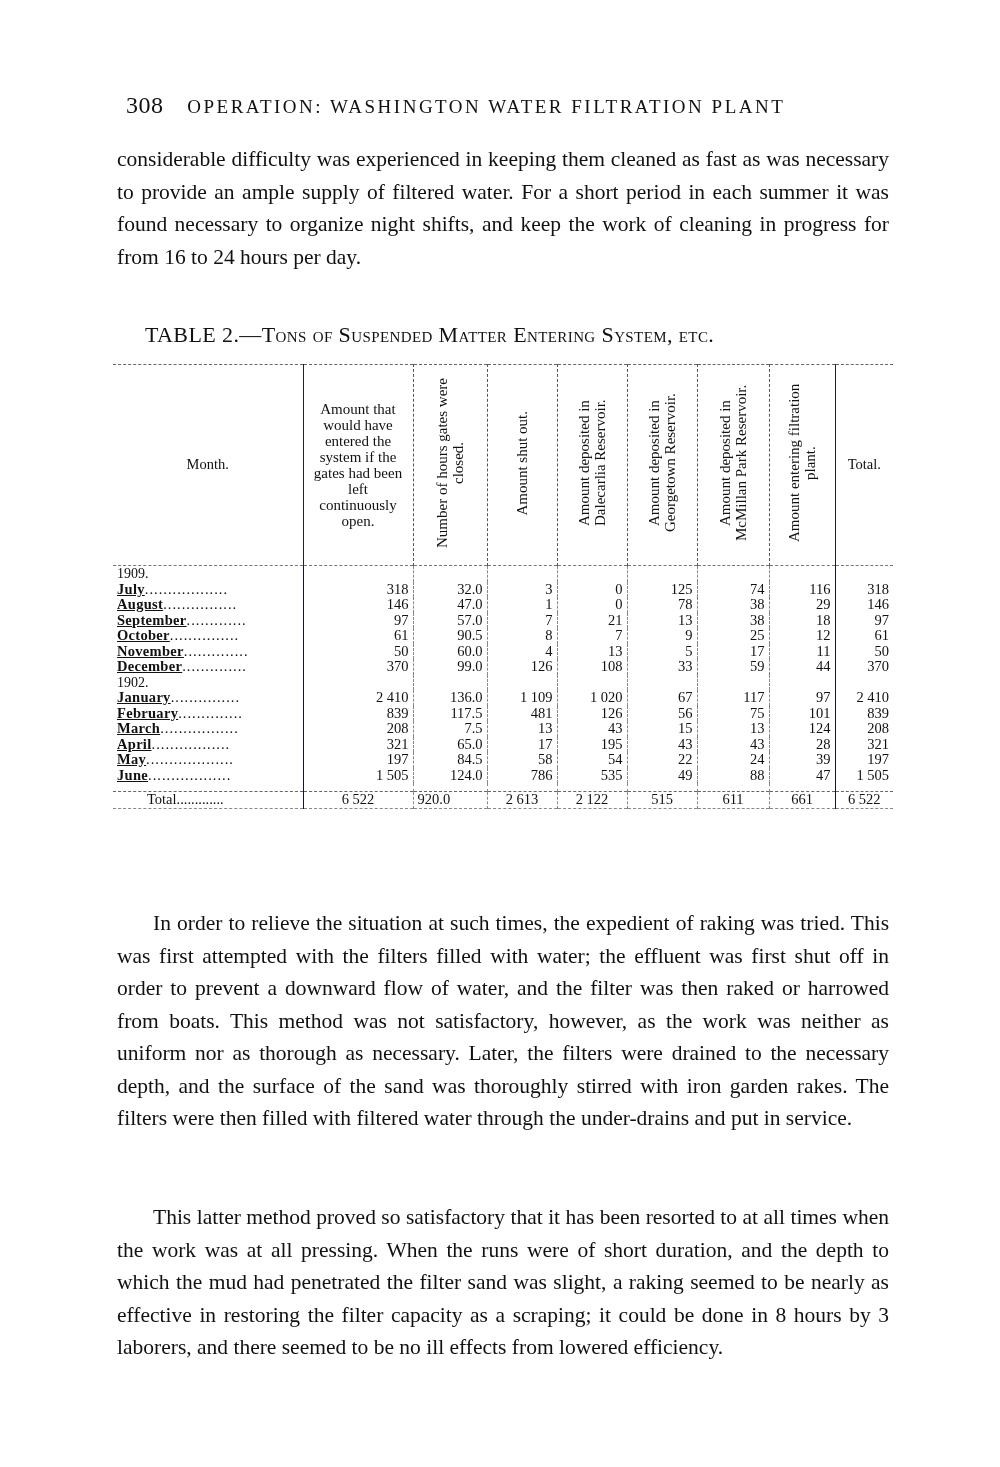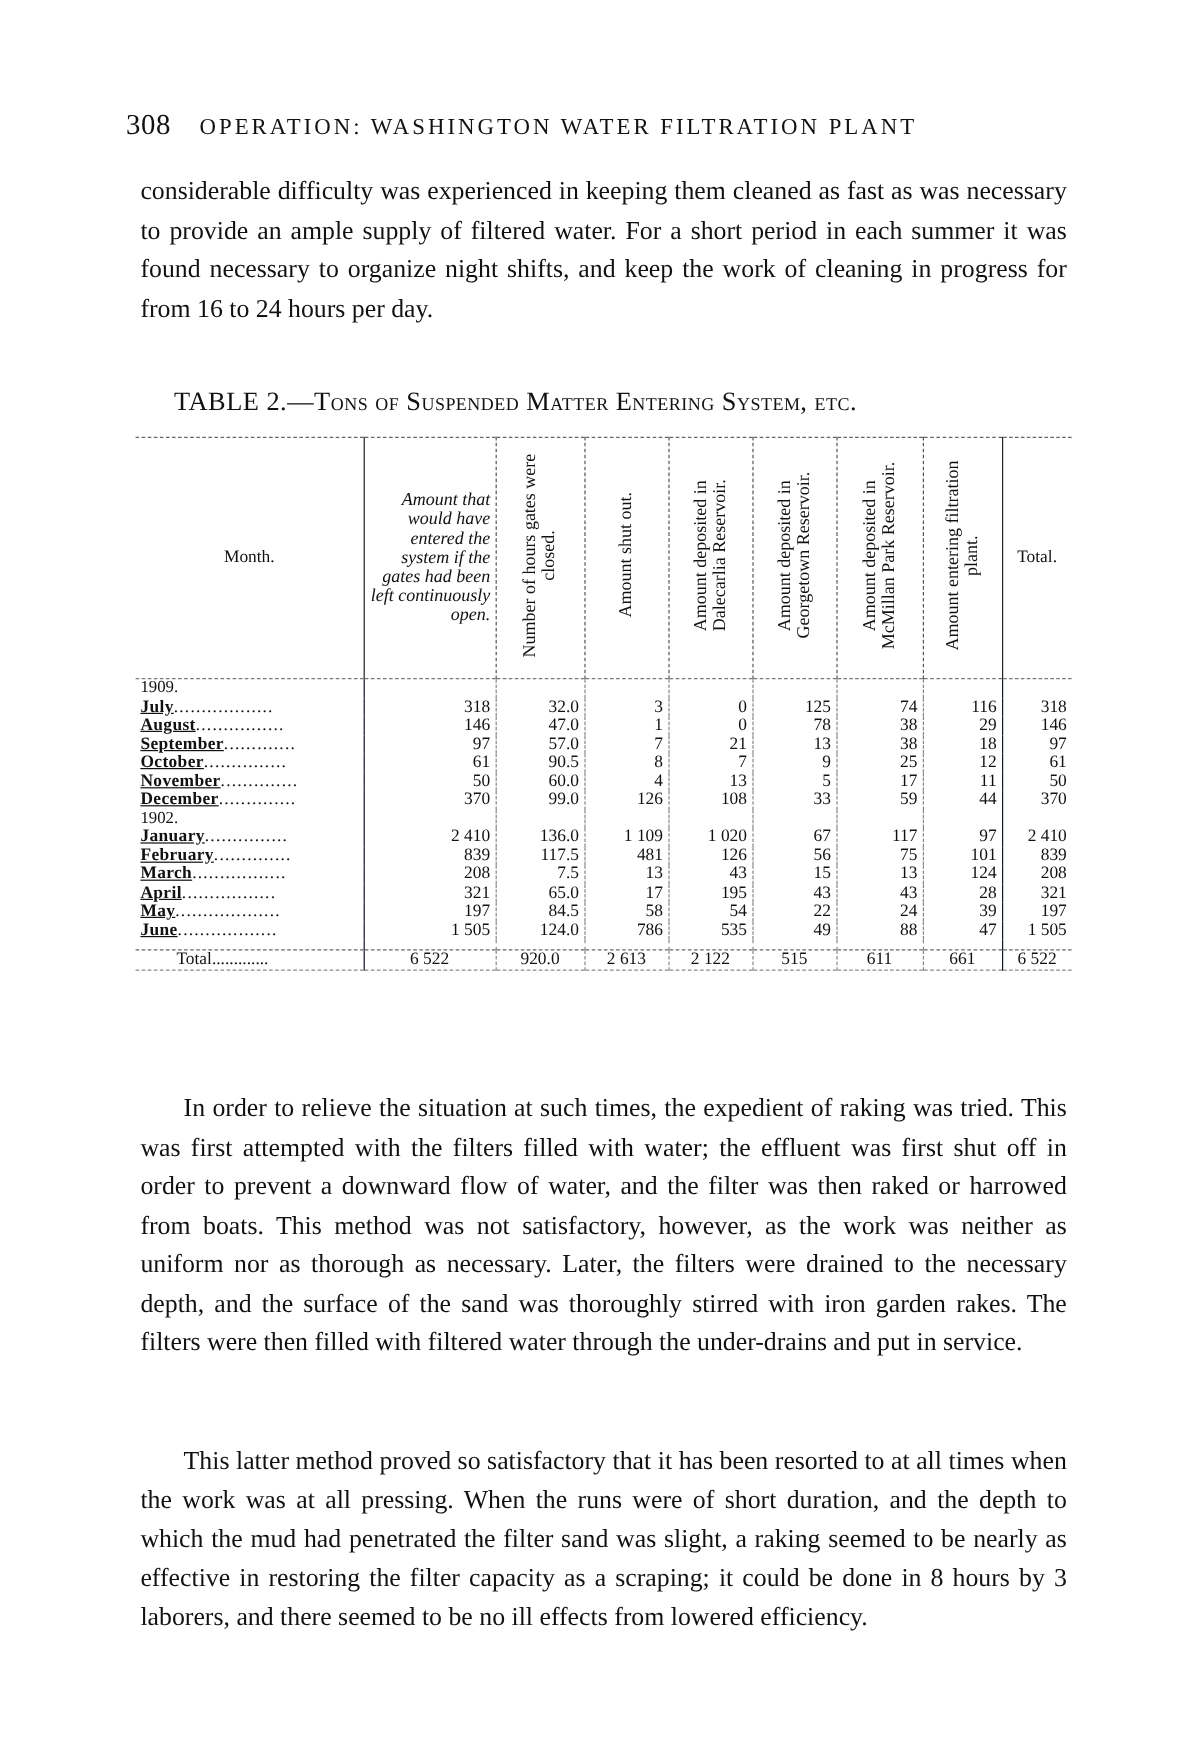--- a/index.html
+++ b/index.html
@@ -1,37 +1,37 @@
 <!DOCTYPE html>
 <html><head>
 <meta charset="utf-8">
 <style>
   html, body { margin: 0; padding: 0; background: #ffffff; }
   body { width: 1000px; height: 1467px; position: relative; overflow: hidden; color: #111; font-family: "Liberation Serif", "DejaVu Serif", serif; }
-  .running-head { position: absolute; left: 105px; top: 92px; width: 780px; font-size: 21px; letter-spacing: 0.5px; }
+  .running-head { position: absolute; left: 126px; top: 92px; width: 780px; font-size: 21px; letter-spacing: 0.5px; }
   .running-head .pgnum { font-size: 24px; margin-right: 18px; }
   .running-head .title { font-variant: small-caps; font-size: 19px; letter-spacing: 2.5px; }
   .body-text { position: absolute; left: 117px; width: 772px; font-size: 21.5px; line-height: 32.5px; text-align: justify; }
   .body-text p { margin: 0; }
   .indent { text-indent: 36px; }
   #para1 { top: 143px; }
   .table-caption { position: absolute; left: 145px; top: 322px; font-size: 22px; letter-spacing: 0.4px; }
   .table-caption .sc { font-variant: small-caps; }
   .table-wrap { position: absolute; left: 113px; top: 364px; width: 780px; }
   table.data { border-collapse: collapse; width: 100%; font-family: "Liberation Serif", "DejaVu Serif", serif; font-size: 14.5px; }
   table.data th, table.data td { padding: 0 4px; line-height: 15.5px; }
   table.data thead tr { border-top: 1px dashed #666; border-bottom: 1px dashed #777; }
   table.data th { font-weight: normal; vertical-align: middle; height: 200px; border-left: 1px dashed #555; }
   table.data th:first-child { border-left: none; }
   table.data th.solid { border-left: 1px solid #222; }
   table.data td { text-align: right; border-left: 1px dashed #888; }
   table.data td:first-child { text-align: left; border-left: none; }
   table.data td.solid { border-left: 1px solid #0f172a; }
   .vert { writing-mode: vertical-rl; transform: rotate(180deg); display: inline-block; font-size: 15px; line-height: 16px; text-align: center; white-space: normal; max-height: 180px; }
-  .amt-head { font-size: 15px; line-height: 16px; text-align: right; font-style: italic; }
+  .amt-head { font-size: 15px; line-height: 16px; text-align: center; }
   .month-label { font-weight: bold; letter-spacing: 0.3px; text-decoration: underline; }
   .dots { letter-spacing: 1px; }
   .year-row td { text-align: center; padding-top: 16px; font-size: 14px; }
   .year-row td:first-child { text-align: center; }
   .total-row { border-top: 1px dashed #666; border-bottom: 1px dashed #888; }
   .total-row td { padding-top: 14px; padding-bottom: 14px; }
   .gap-row td { height: 8px; }
   #para2 { top: 907px; }
   #para3 { top: 1201px; }
 </style>
@@ -241,21 +241,21 @@
           <td></td>
           <td></td>
           <td></td>
           <td></td>
           <td></td>
           <td class="solid"></td>
         </tr>
         <tr class="total-row">
           <td style="padding-left: 34px;">Total.............</td>
           <td class="solid" style="text-align: center;">6 522</td>
-          <td style="text-align: center;">920.0</td>
+          <td style="text-align: left;">920.0</td>
           <td style="text-align: center;">2 613</td>
           <td style="text-align: center;">2 122</td>
           <td style="text-align: center;">515</td>
           <td style="text-align: center;">611</td>
           <td style="text-align: center;">661</td>
           <td class="solid" style="text-align: center;">6 522</td>
         </tr>
       </tbody>
   </table>
 </div>

